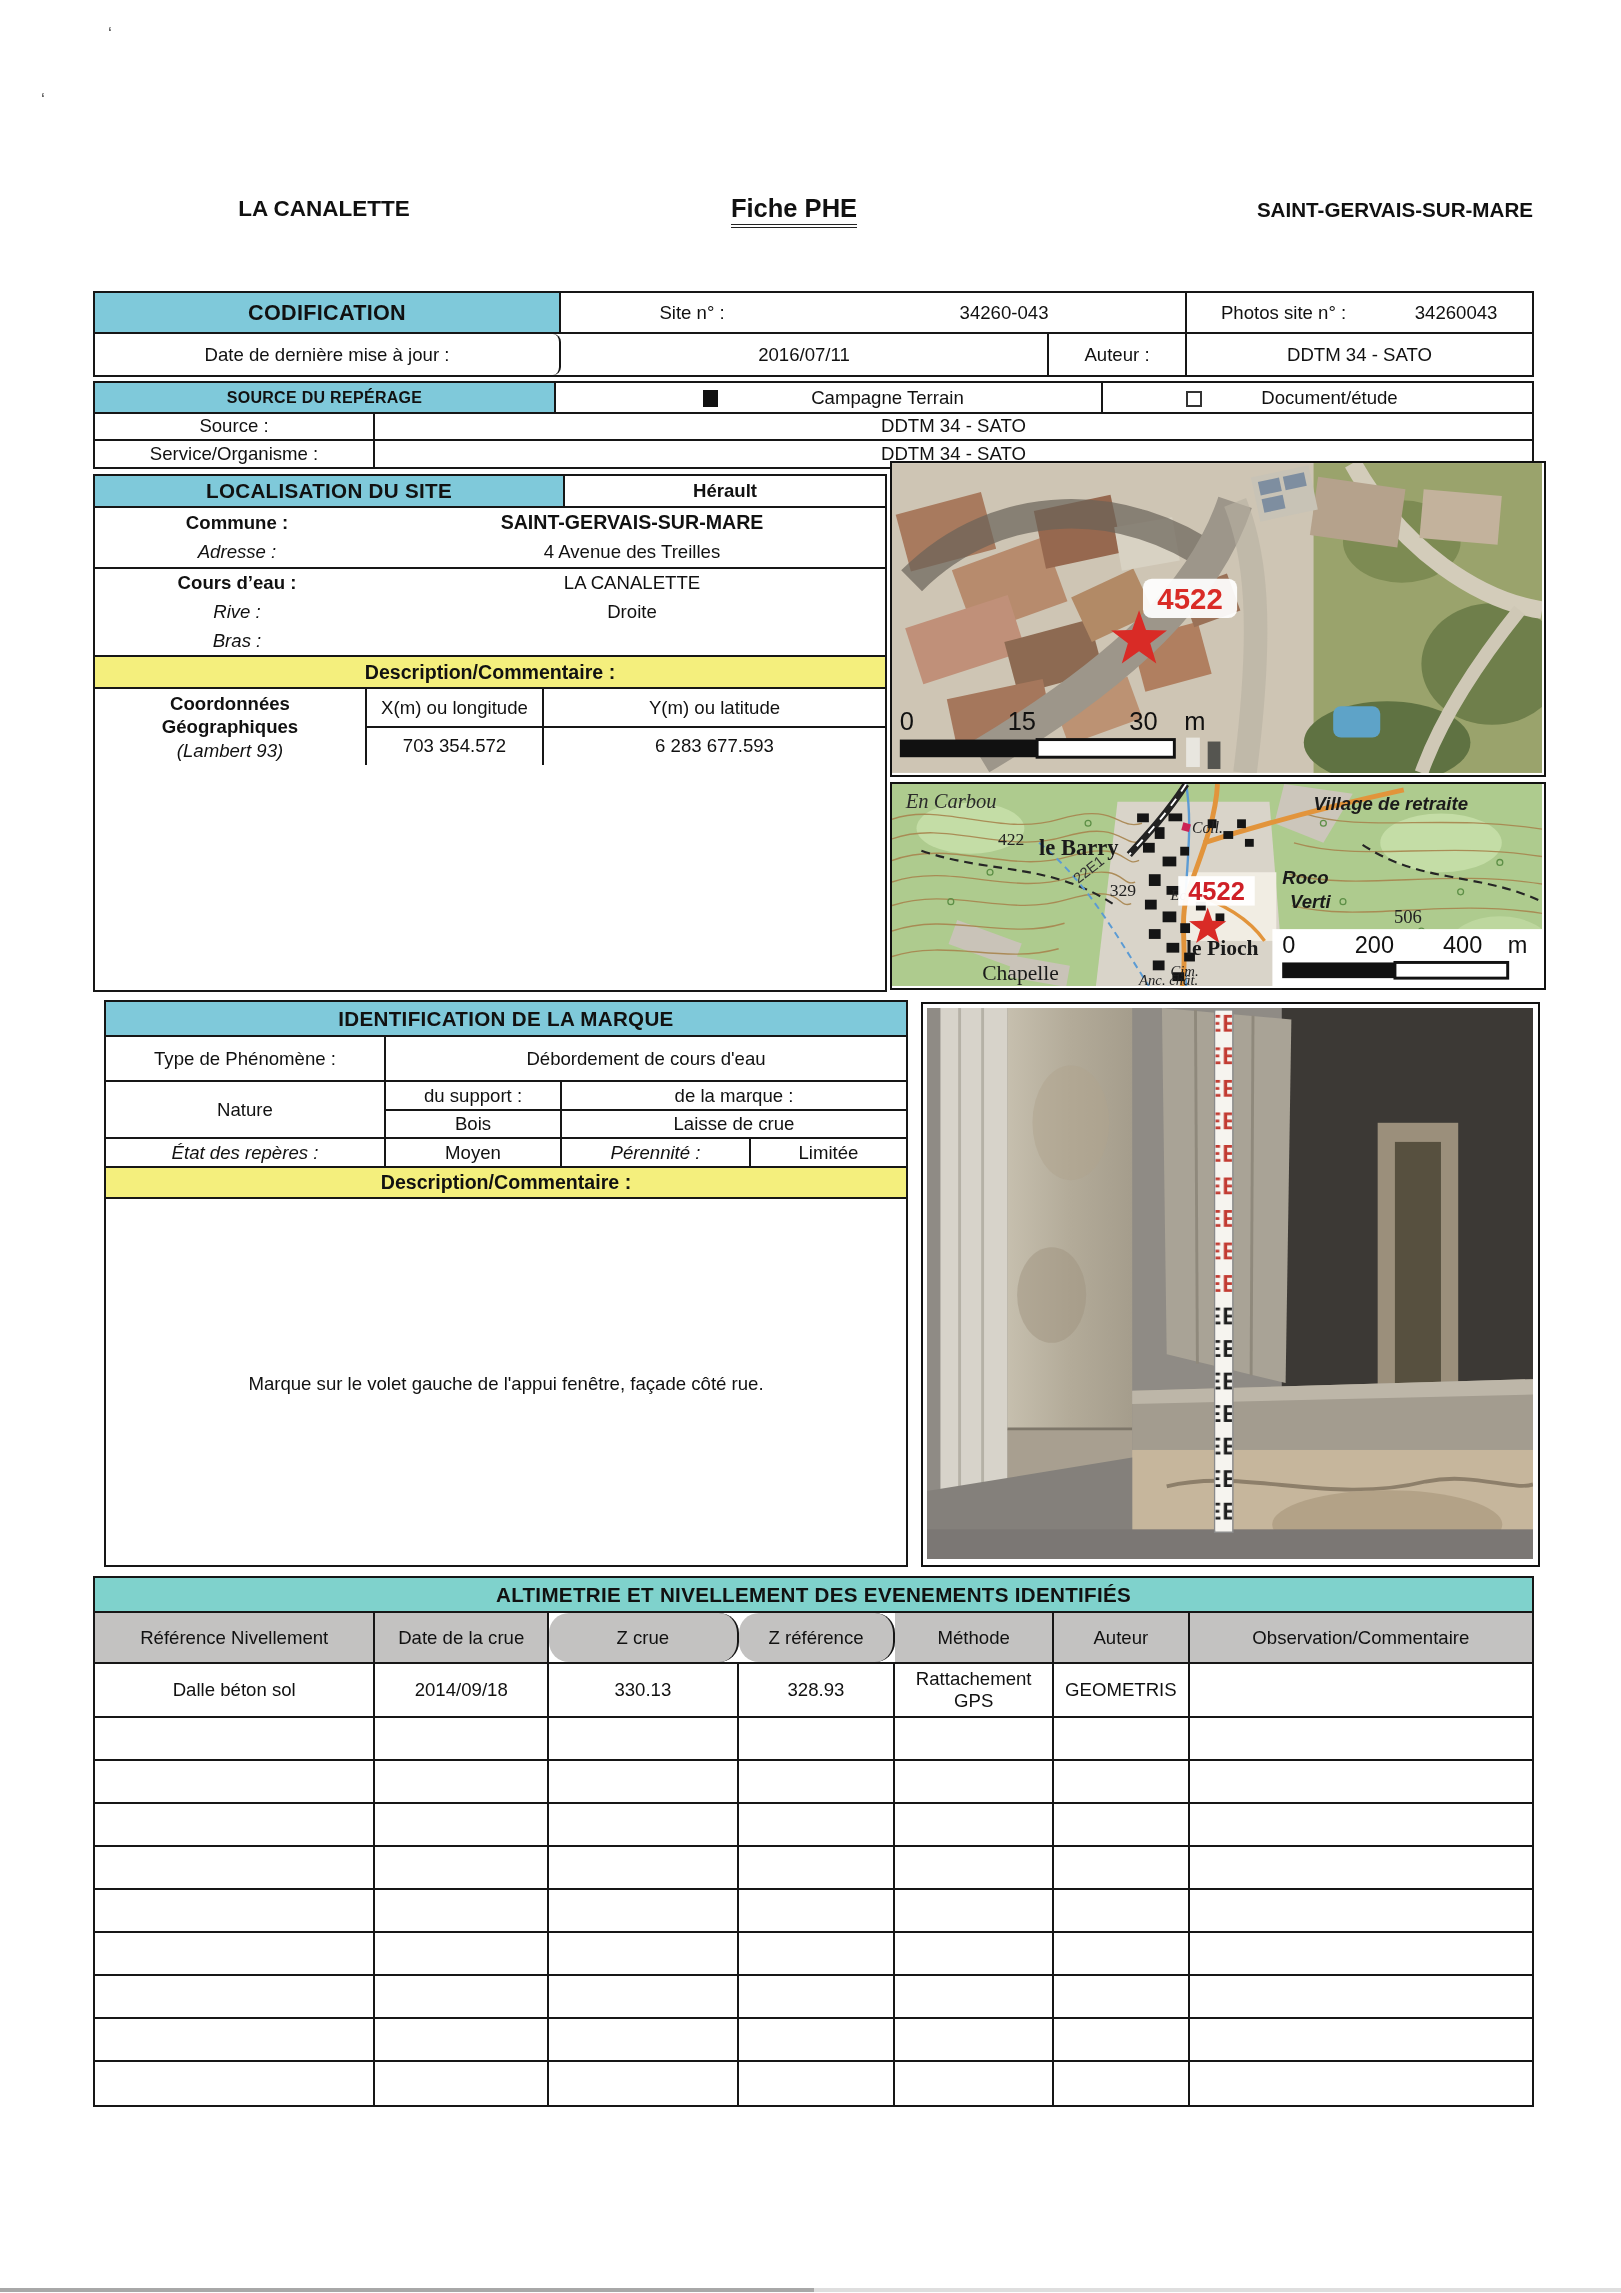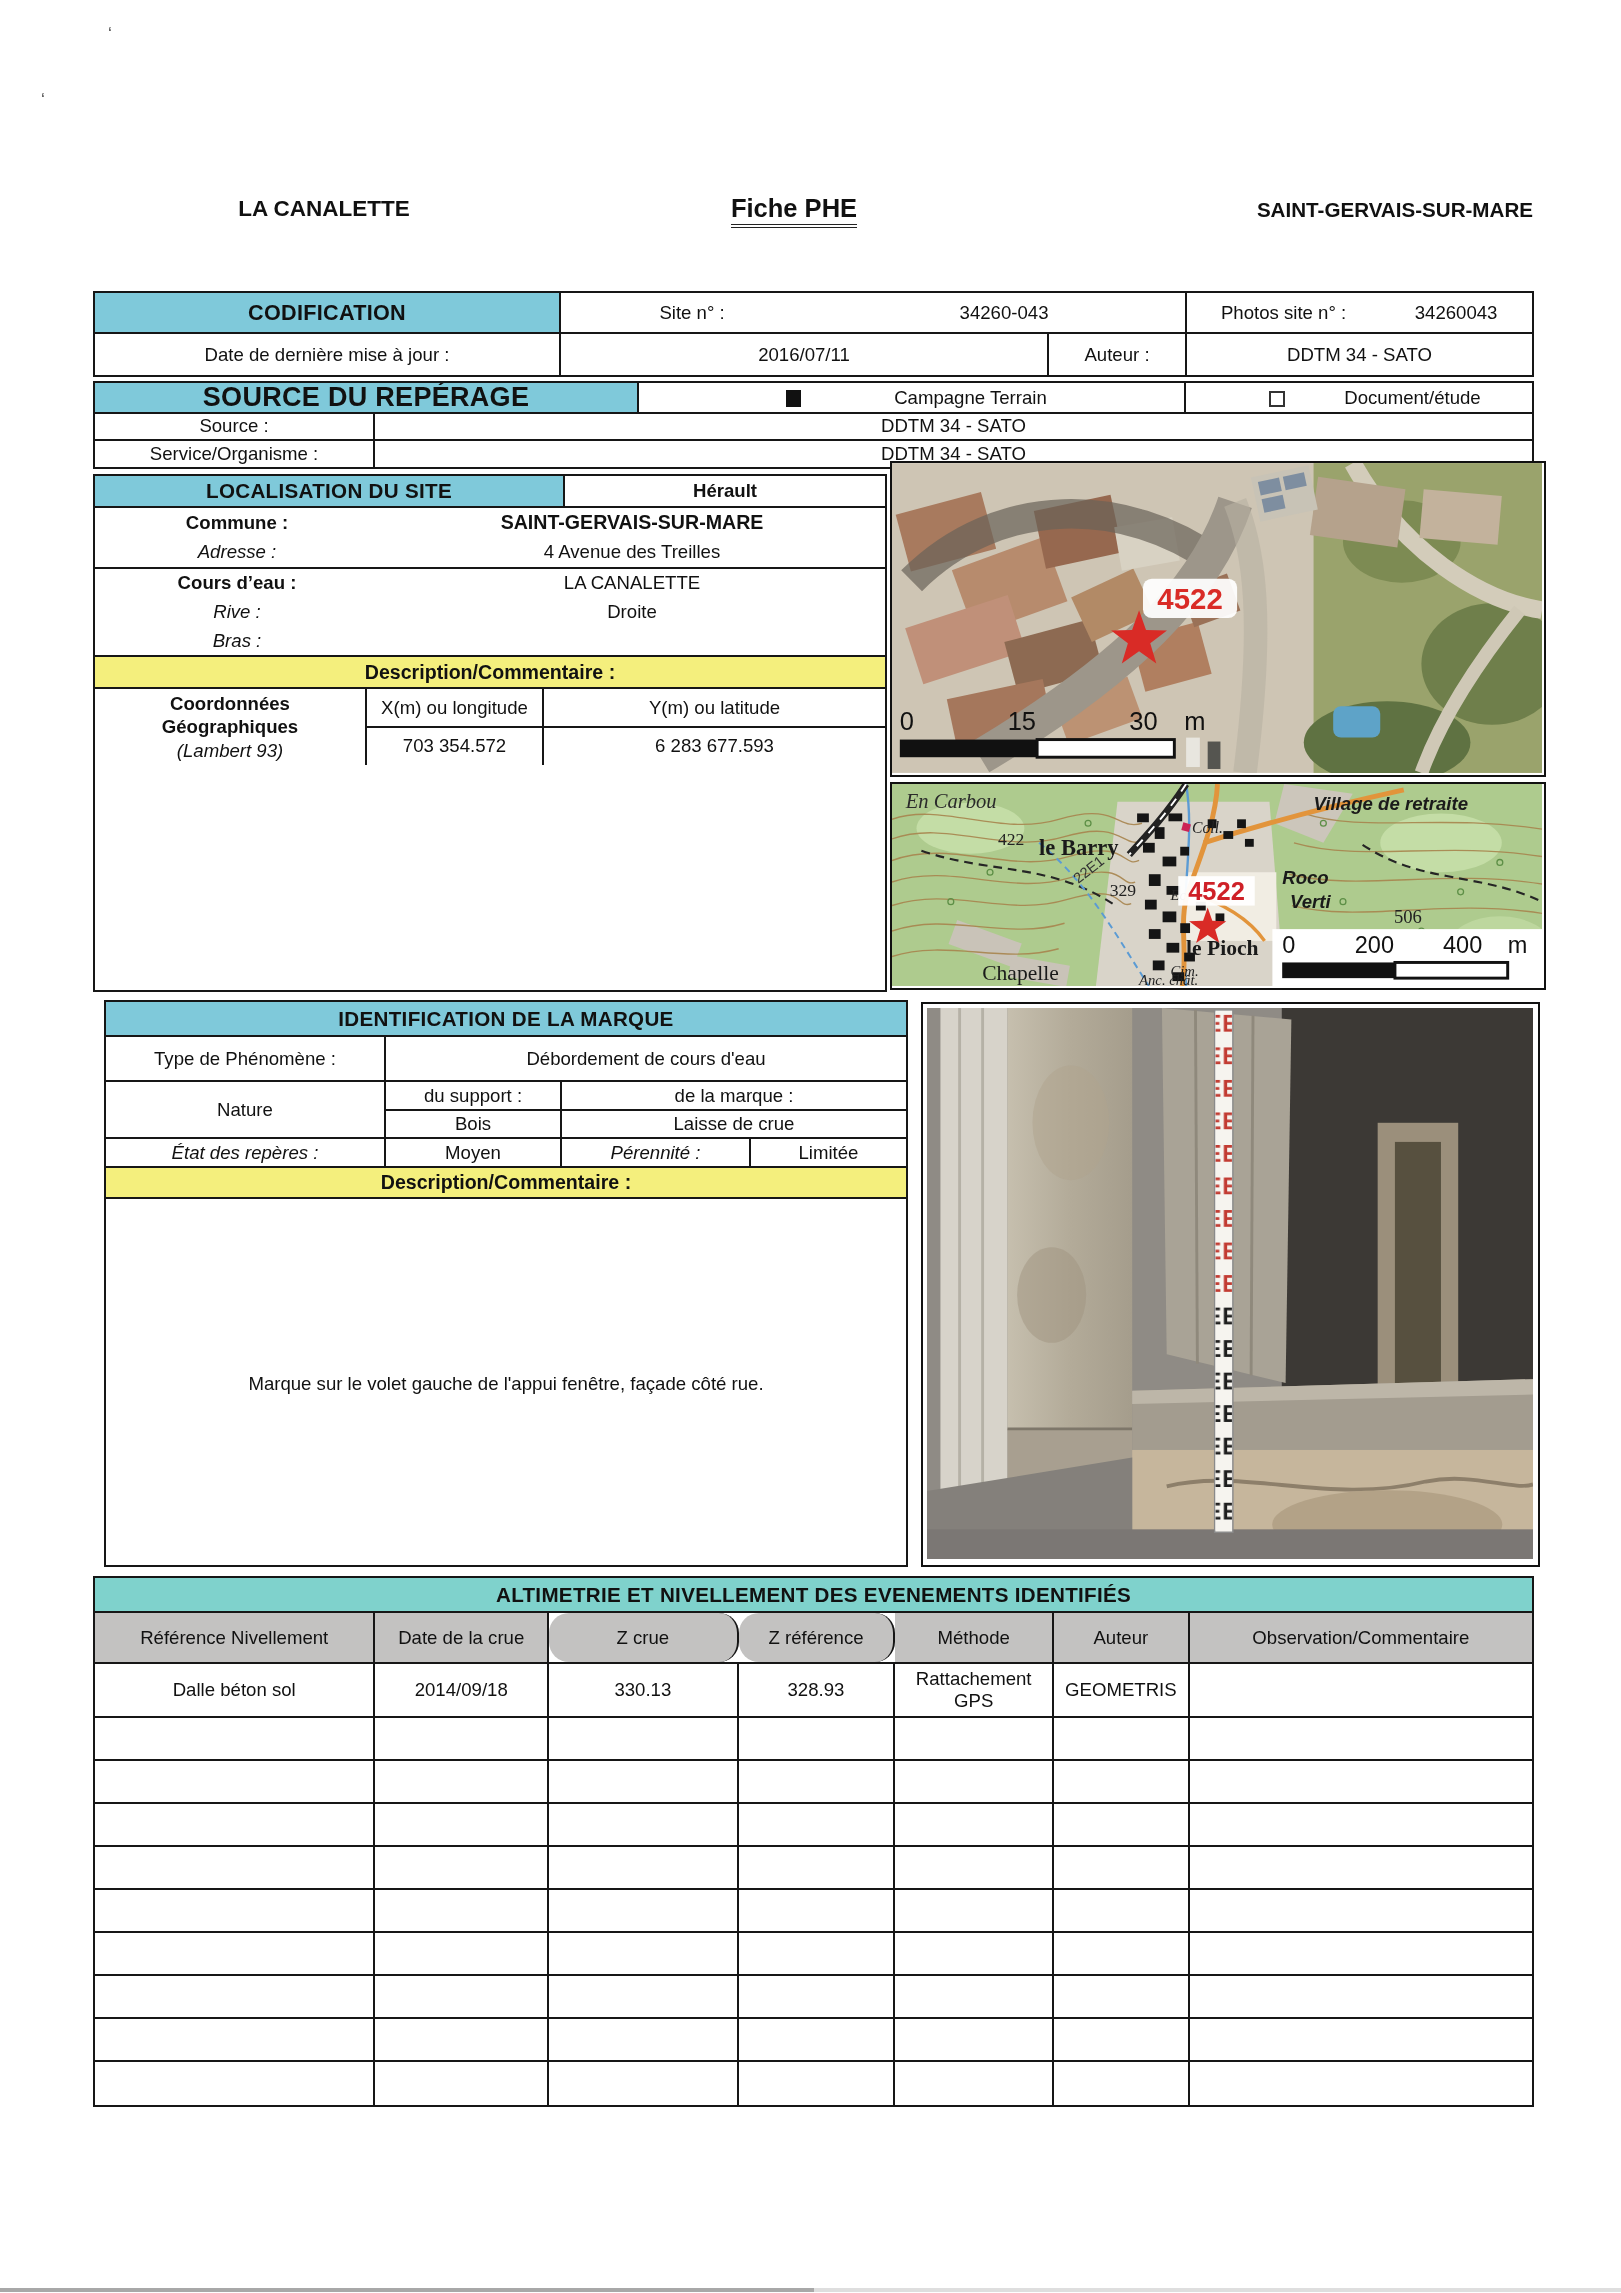--- a/index.html
+++ b/index.html
@@ -59,30 +59,30 @@
       <div class="fc lbl" style="width:626px;">
         <span style="flex:0 0 42%;">Site n° :</span>
         <span style="flex:1;">34260-043</span>
       </div>
       <div class="fc lbl nbr" style="width:345px;">
         <span style="flex:0 0 56%;">Photos site n° :</span>
         <span style="flex:1;">34260043</span>
       </div>
     </div>
     <div class="frow lastrow" style="height:41px;">
-      <div class="fc lbl" style="width:466px;">Date de dernière mise à jour :</div>
+      <div class="fc lbl" style="width:466px;border-radius:8px;">Date de dernière mise à jour :</div>
       <div class="fc lbl" style="width:488px;">2016/07/11</div>
       <div class="fc lbl" style="width:138px;">Auteur :</div>
       <div class="fc lbl nbr" style="width:345px;">DDTM 34 - SATO</div>
     </div>
   </div>
 
   <div class="box" style="left:93px;top:381px;width:1441px;height:88px;">
     <div class="frow" style="height:31px;">
-      <div class="fc teal" style="width:544px;font-size:27px;">SOURCE DU REPÉRAGE</div>
+      <div class="fc teal" style="width:461px;font-size:16px;">SOURCE DU REPÉRAGE</div>
       <div class="fc lbl" style="width:547px;position:relative;">
         <span class="chk" style="position:absolute;left:147px;top:6.9px;"></span>
         <span style="margin-left:118px;">Campagne Terrain</span>
       </div>
       <div class="fc lbl nbr" style="width:345px;position:relative;">
         <span class="chk empty" style="position:absolute;left:83px;top:7.8px;"></span>
         <span style="margin-left:108px;">Document/étude</span>
       </div>
     </div>
     <div class="frow" style="height:26.5px;">

